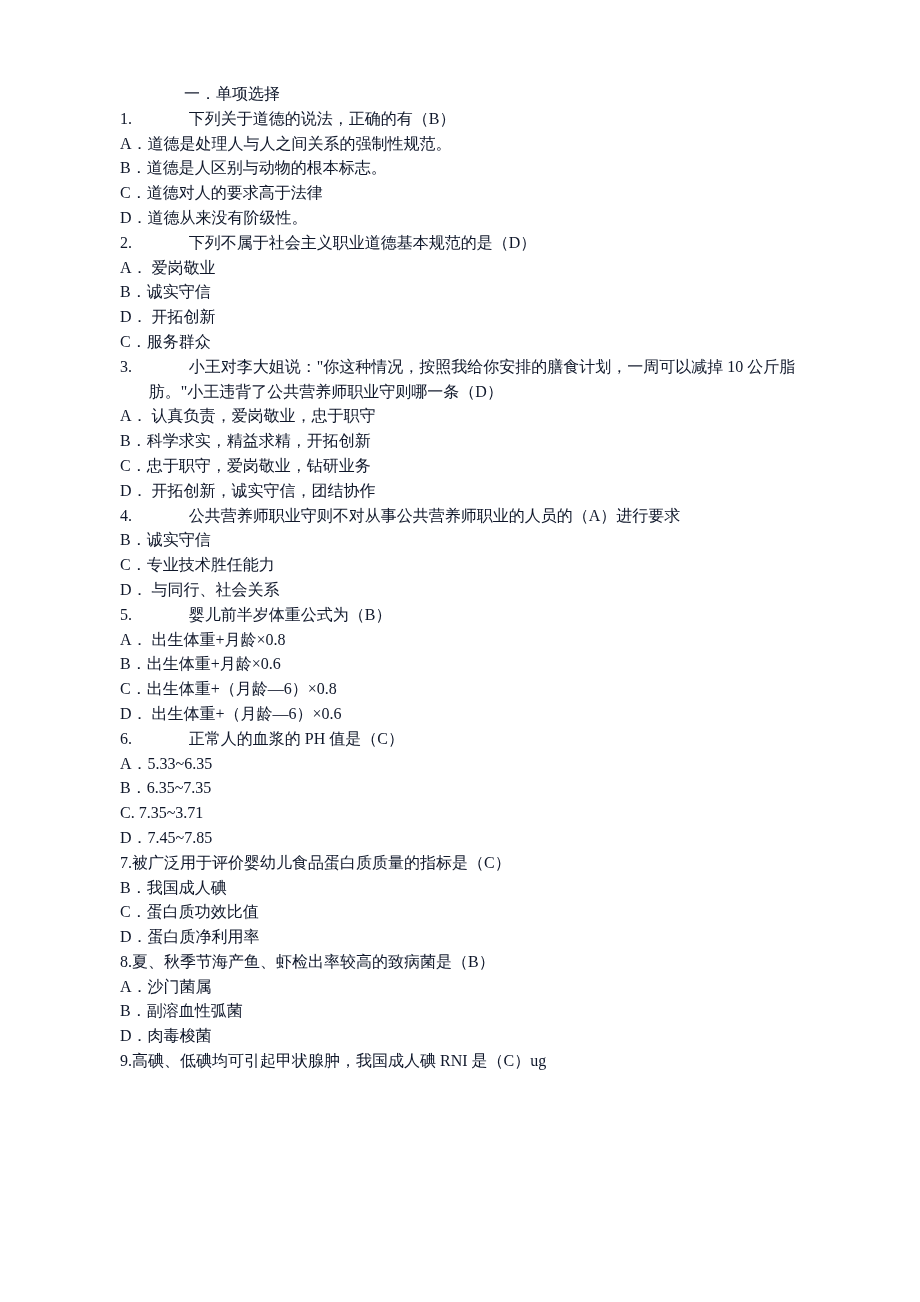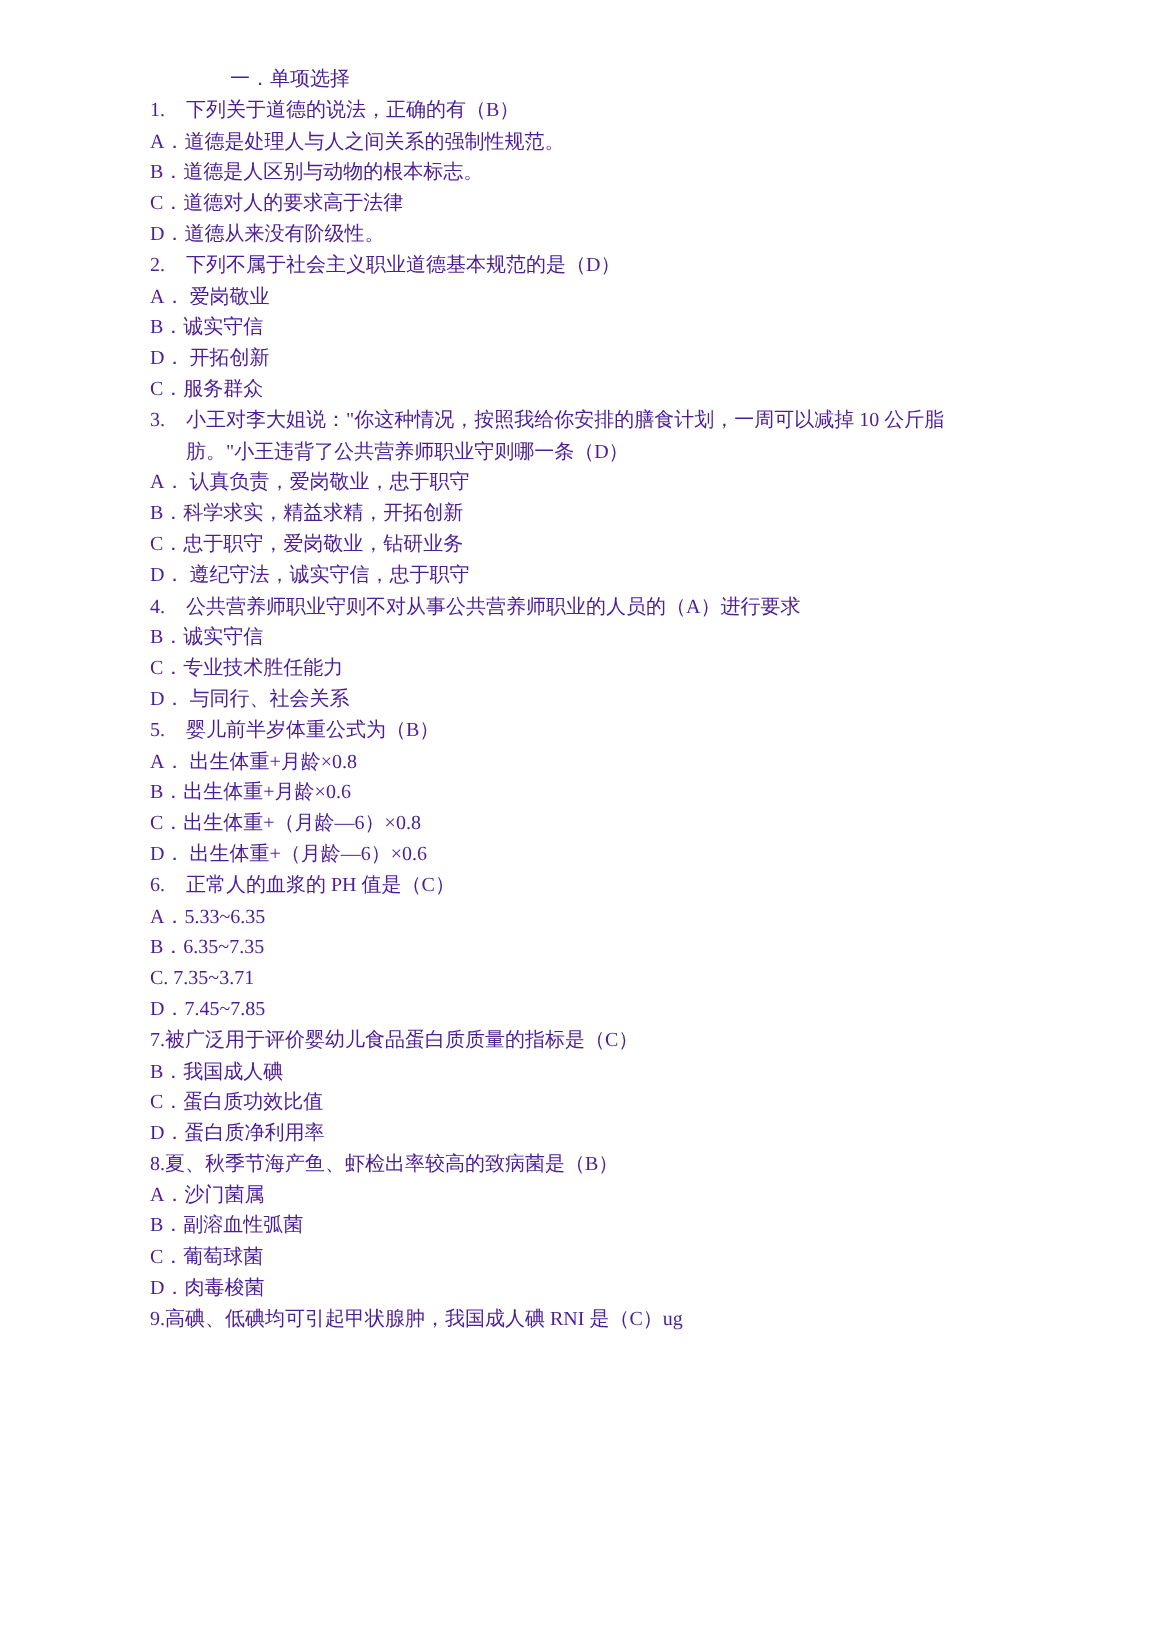--- a/index.html
+++ b/index.html
@@ -5,36 +5,37 @@
   body {
     margin: 0;
     padding: 0;
     background: #ffffff;
     font-family: "SimSun", "宋体", serif;
     width: 920px;
     height: 1302px;
     box-sizing: border-box;
   }
   .page {
-    padding: 52px 120px 60px 120px;
-    color: #4c1d95;
+    padding: 82px 120px 60px 120px;
+    color: #0f172a;
     font-size: 16px;
     line-height: 1.55;
   }
   .section-title {
     text-indent: 4em;
   }
   .q-stem {
     display: flex;
   }
   .q-num {
     min-width: 1.8em;
   }
   .q-text {
     flex: 1;
+    margin-left: 40px;
   }
   .q-cont {
     padding-left: 1.8em;
   }
   .opt {
   }
 </style>
 </head>
 <body>
 
@@ -58,21 +59,21 @@
       <div class="opt">D． 开拓创新</div>
       <div class="opt">C．服务群众</div>
       <div class="q-stem">
         <span class="q-num">3.</span>
         <span class="q-text">小王对李大姐说："你这种情况，按照我给你安排的膳食计划，一周可以减掉 10 公斤脂</span>
       </div>
       <div class="q-cont">肪。"小王违背了公共营养师职业守则哪一条（D）</div>
       <div class="opt">A． 认真负责，爱岗敬业，忠于职守</div>
       <div class="opt">B．科学求实，精益求精，开拓创新</div>
       <div class="opt">C．忠于职守，爱岗敬业，钻研业务</div>
-      <div class="opt">D． 遵纪守法，诚实守信，忠于职守</div>
+      <div class="opt">D． 开拓创新，诚实守信，团结协作</div>
       <div class="q-stem">
         <span class="q-num">4.</span>
         <span class="q-text">公共营养师职业守则不对从事公共营养师职业的人员的（A）进行要求</span>
       </div>
       <div class="opt">B．诚实守信</div>
       <div class="opt">C．专业技术胜任能力</div>
       <div class="opt">D． 与同行、社会关系</div>
       <div class="q-stem">
         <span class="q-num">5.</span>
         <span class="q-text">婴儿前半岁体重公式为（B）</span>
@@ -89,17 +90,16 @@
       <div class="opt">B．6.35~7.35</div>
       <div class="opt">C. 7.35~3.71</div>
       <div class="opt">D．7.45~7.85</div>
       <div>7.被广泛用于评价婴幼儿食品蛋白质质量的指标是（C）</div>
       <div class="opt">B．我国成人碘</div>
       <div class="opt">C．蛋白质功效比值</div>
       <div class="opt">D．蛋白质净利用率</div>
       <div>8.夏、秋季节海产鱼、虾检出率较高的致病菌是（B）</div>
       <div class="opt">A．沙门菌属</div>
       <div class="opt">B．副溶血性弧菌</div>
-      <div class="opt">C．葡萄球菌</div>
       <div class="opt">D．肉毒梭菌</div>
       <div>9.高碘、低碘均可引起甲状腺肿，我国成人碘 RNI 是（C）ug</div>
     </div>
 </div>
 
 </body></html>

